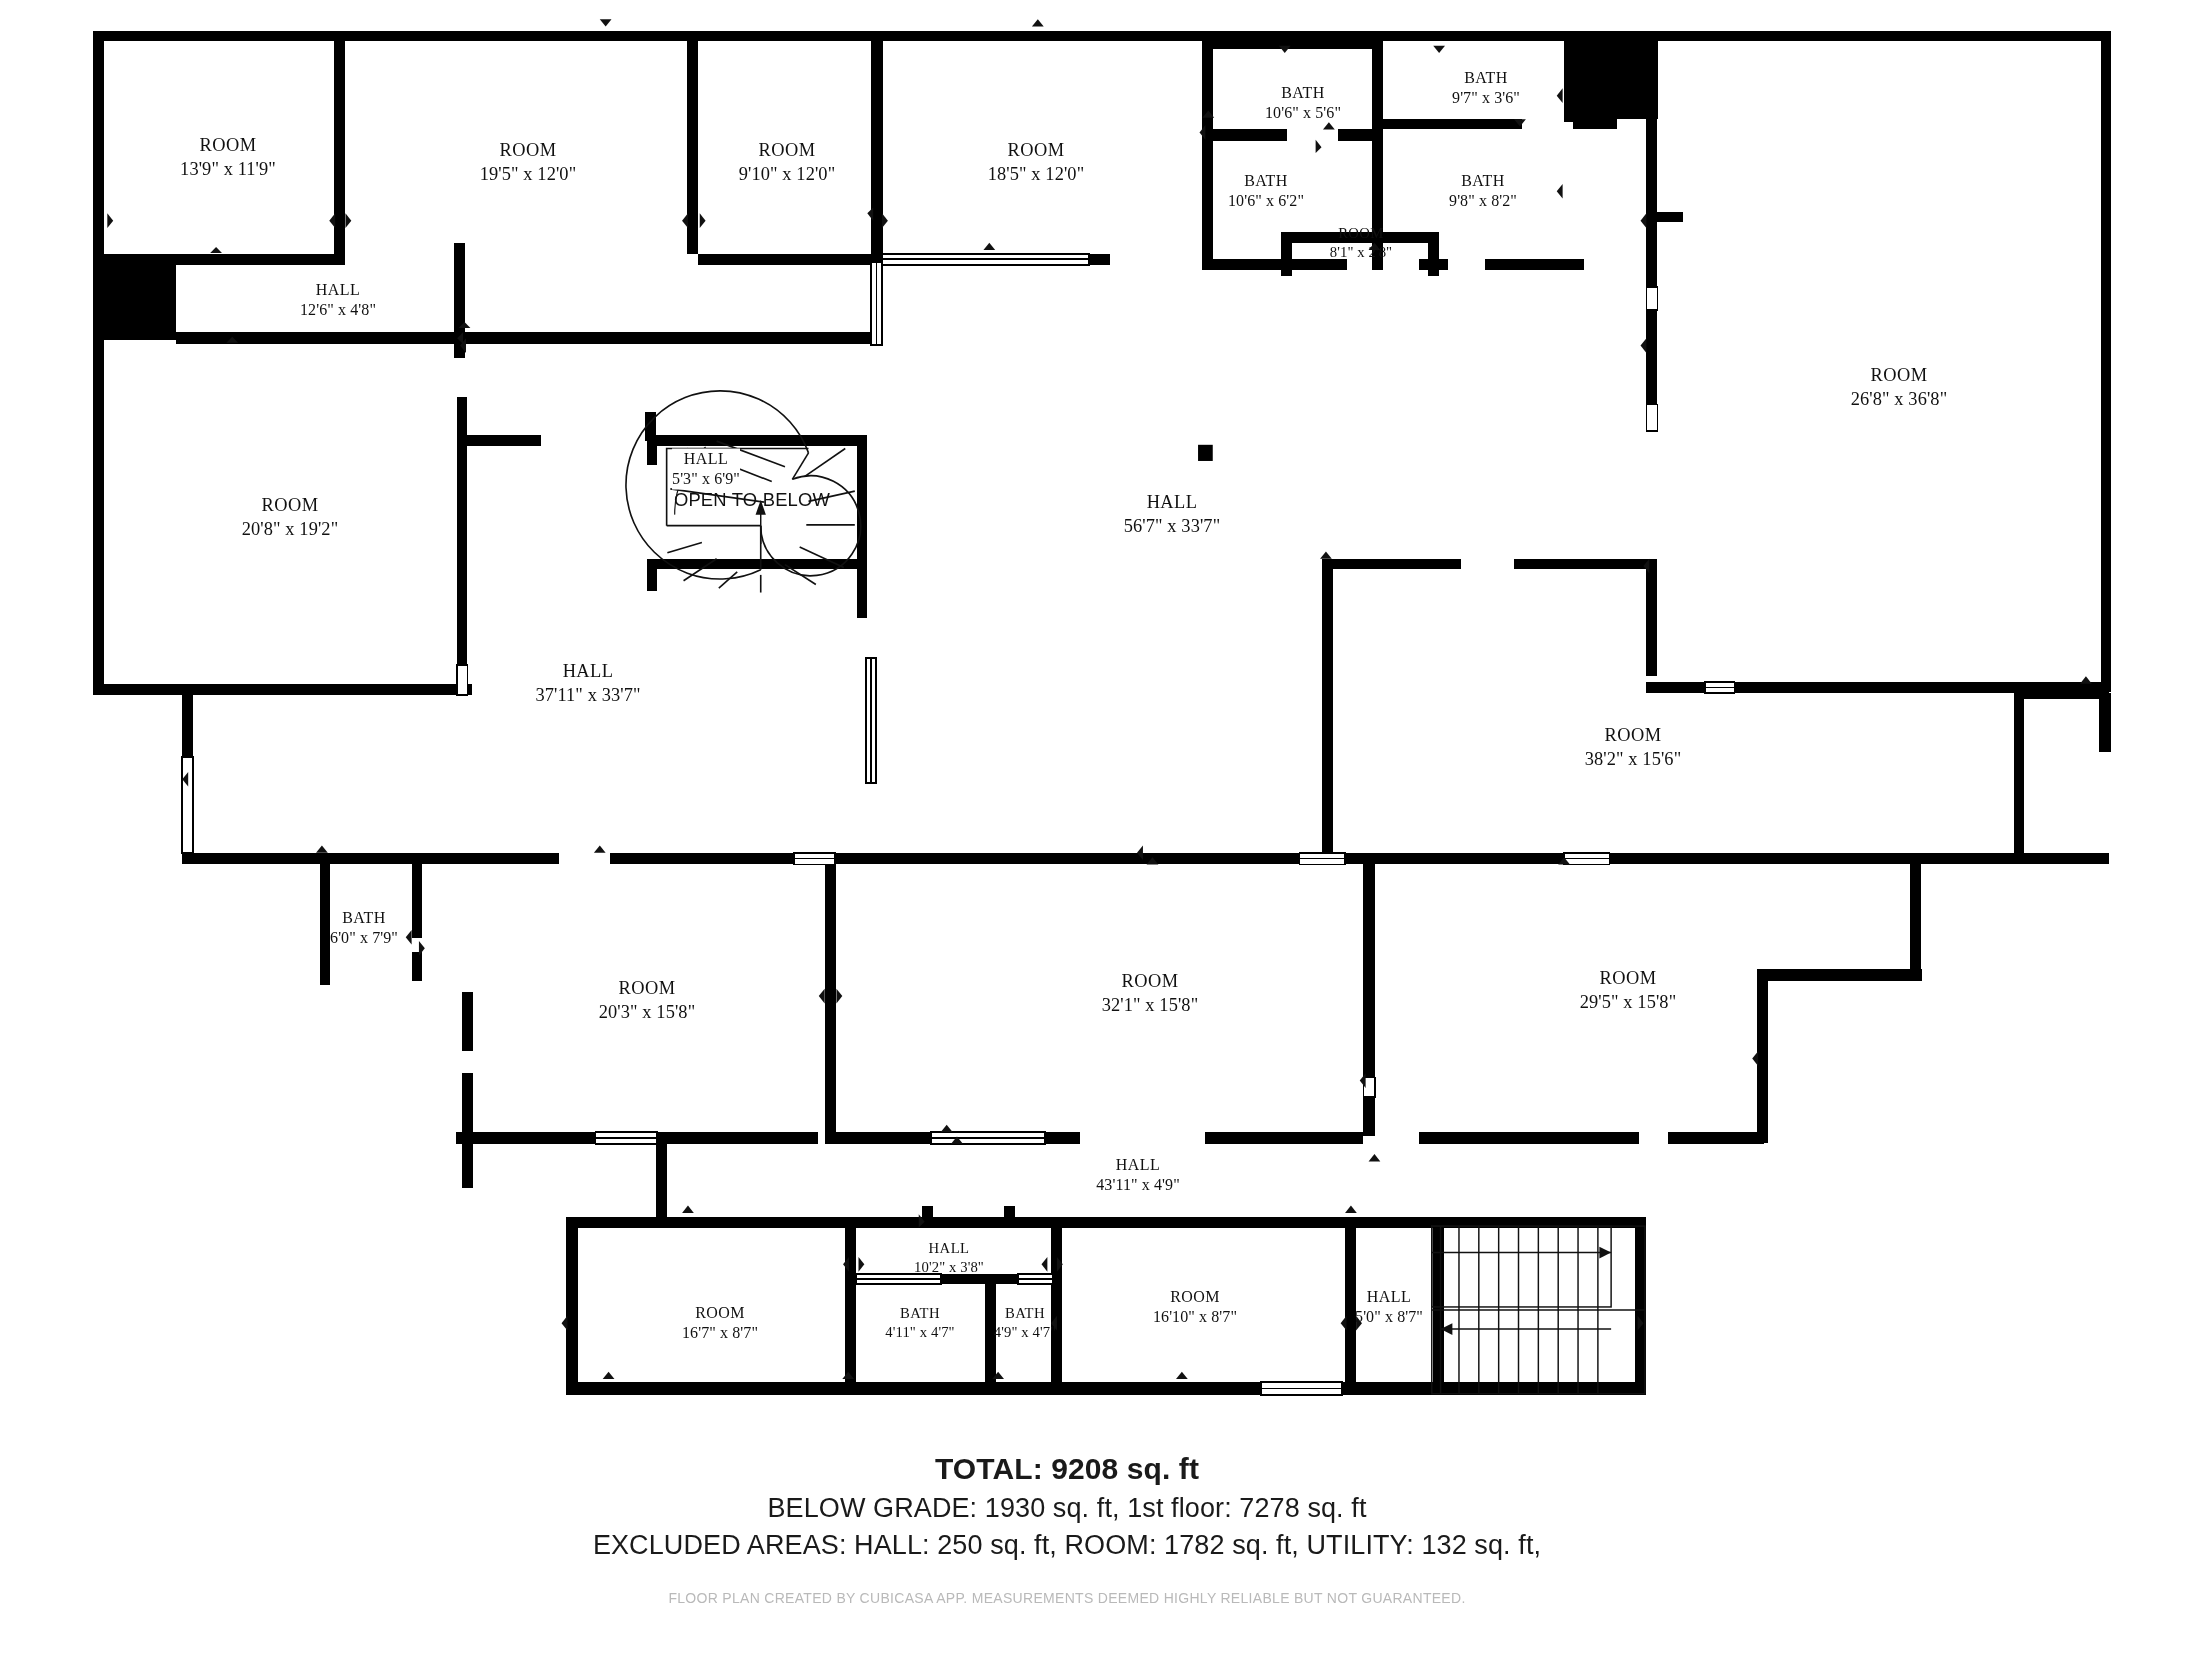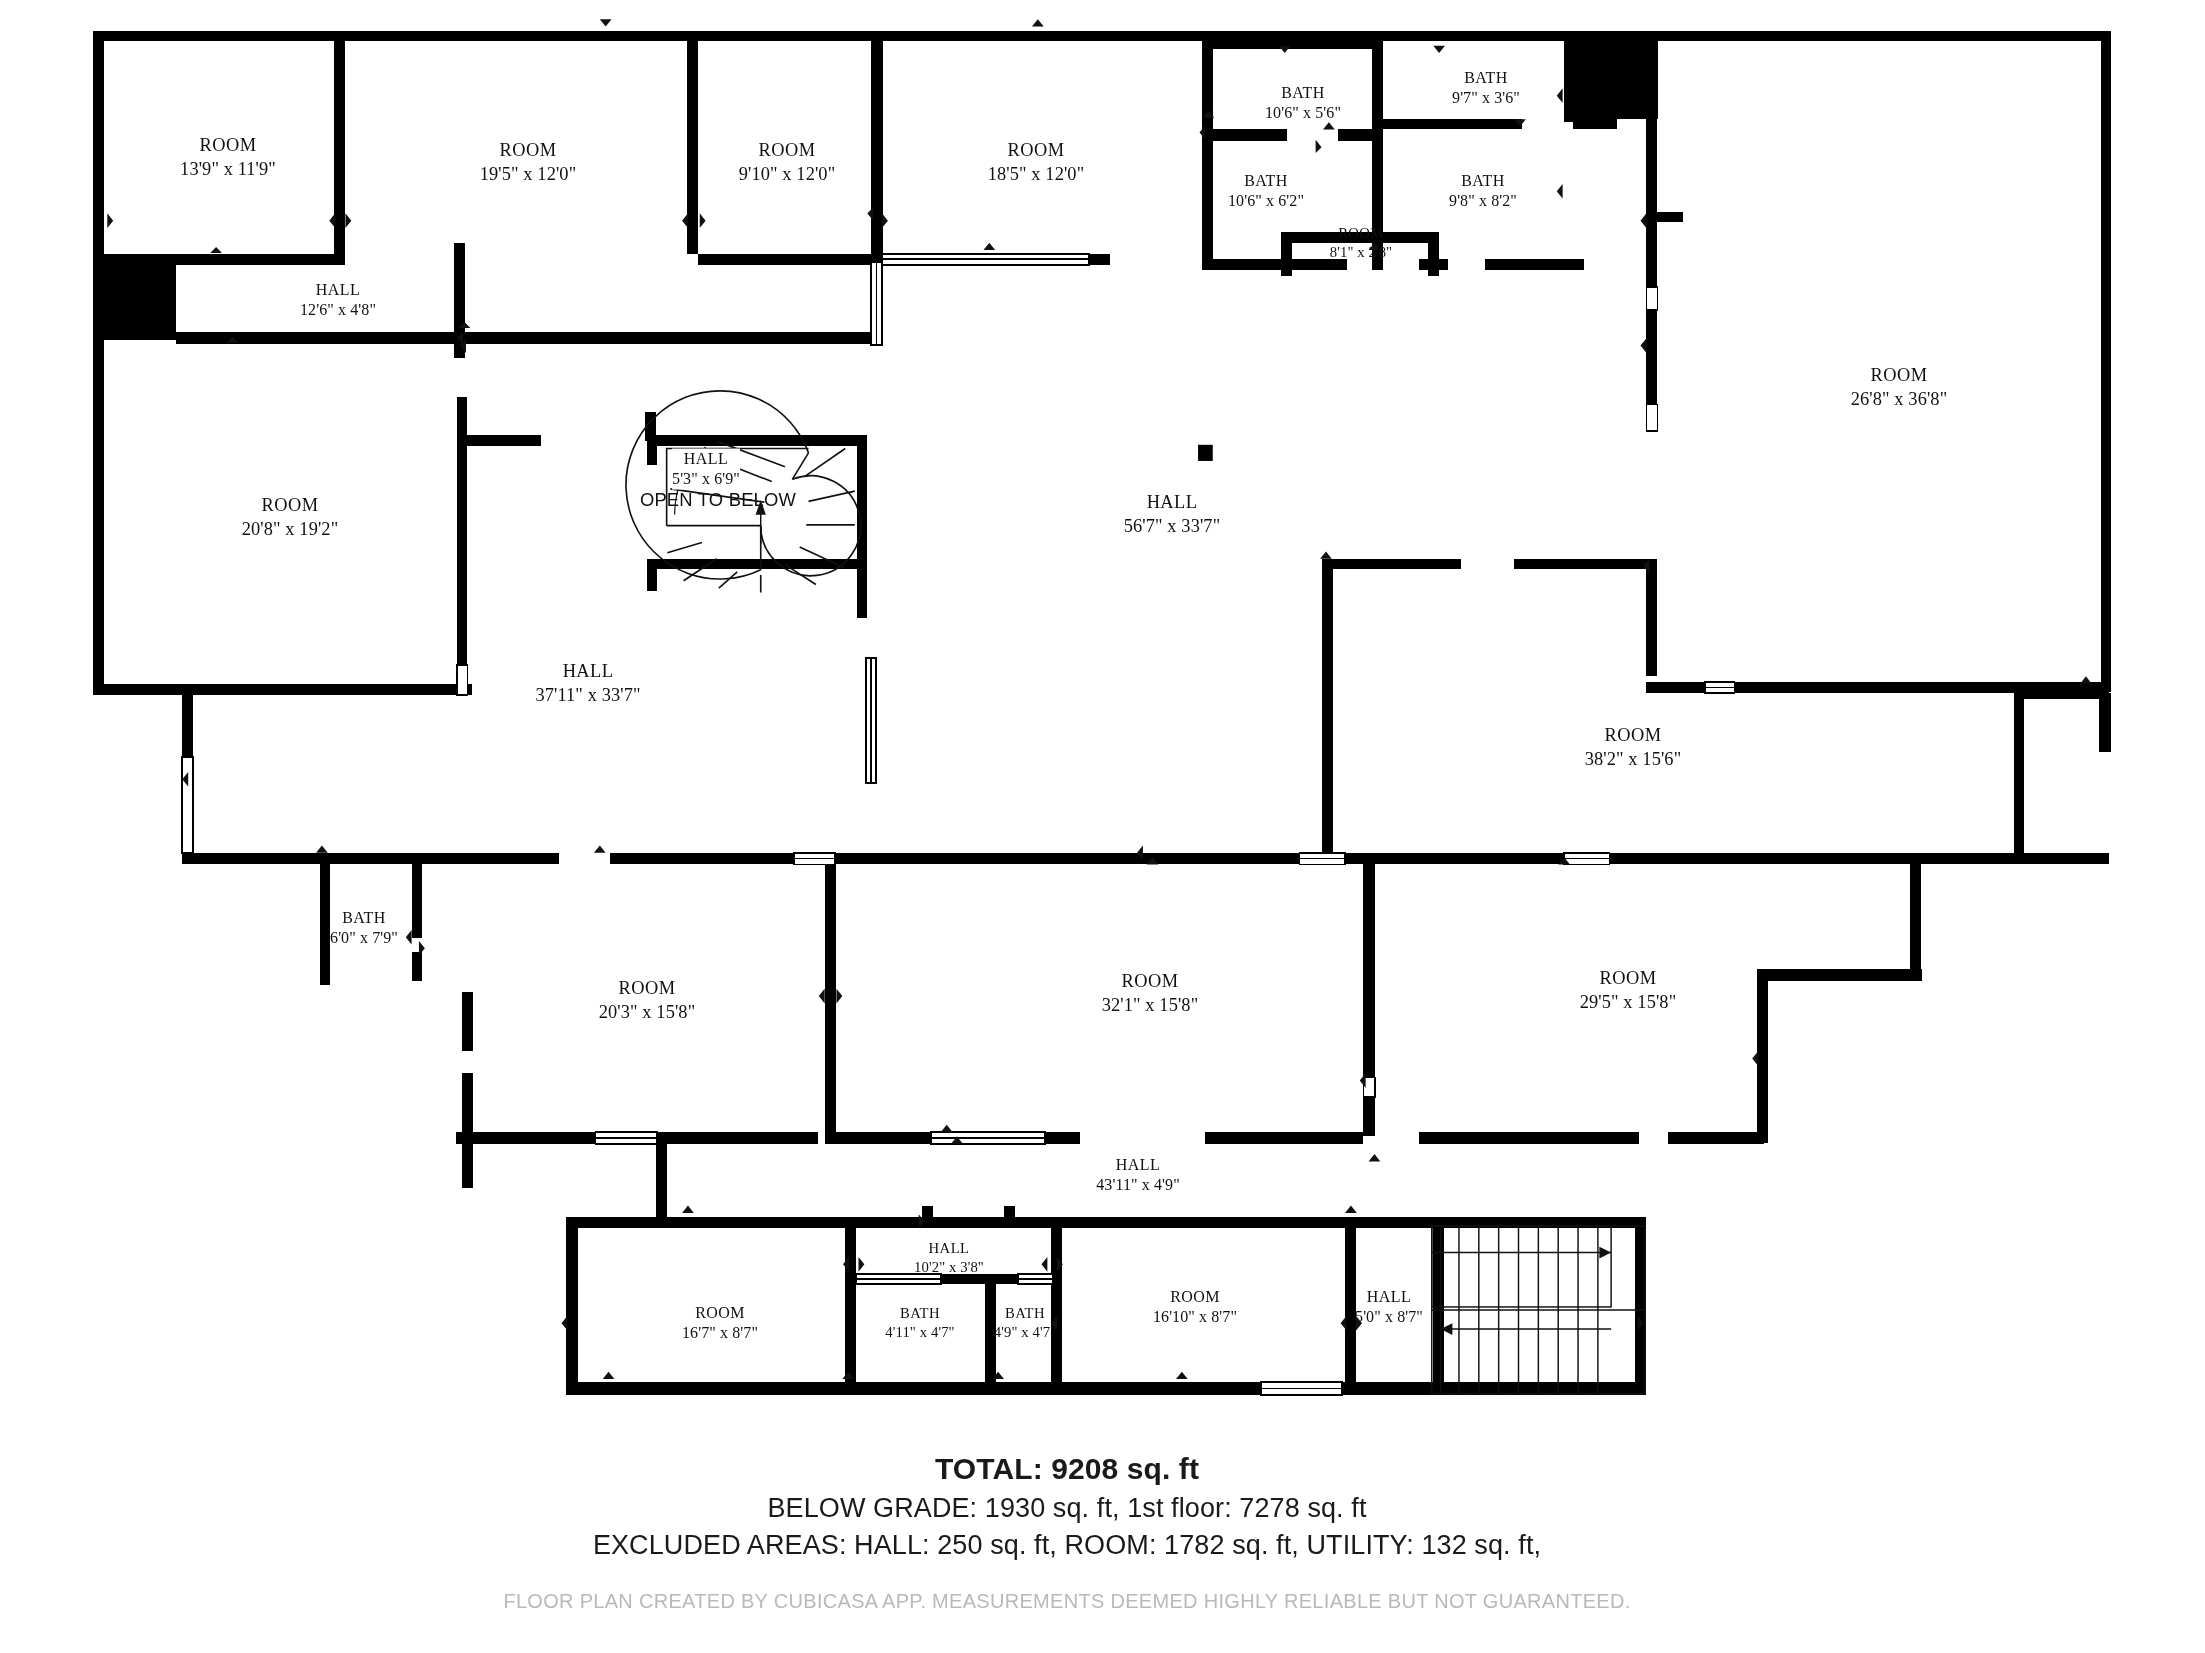--- a/index.html
+++ b/index.html
@@ -10,21 +10,21 @@
        transform:translate(-50%,-50%);font-family:Liberation Serif, serif;color:#111;}
   .lbl .nm{display:block;font-size:18.4px;letter-spacing:0.4px;}
   .lbl .dm{display:block;font-size:18.4px;letter-spacing:0.1px;}
   .lbl.sm .nm,.lbl.sm .dm{font-size:16px;}
   .lbl.xs .nm,.lbl.xs .dm{font-size:14.7px;}
   .otb{position:absolute;transform:translate(-50%,-50%);font-size:18.4px;letter-spacing:0.2px;
        white-space:nowrap;color:#111;background:transparent;}
   #footer{position:absolute;left:0;top:1452px;width:2134px;text-align:center;}
   #footer .total{font-size:30px;font-weight:bold;letter-spacing:0.1px;margin:0 0 7.4px 0;}
   #footer .ln{font-size:27px;letter-spacing:0.1px;margin:0 0 5.9px 0;}
-  #footer .cred{font-size:20px;color:#b9b9b9;letter-spacing:0.3px;margin-top:29px;}
+  #footer .cred{font-size:14px;color:#b9b9b9;letter-spacing:0.3px;margin-top:29px;}
 </style>
 </head>
 <body>
 
 <div id="stage">
 
   <svg id="plan" viewBox="0 0 3000 2250" xmlns="http://www.w3.org/2000/svg">
     <rect x="0" y="0" width="3000" height="2250" fill="#ffffff"></rect>
 
     <g fill="#000000" shape-rendering="crispEdges">
@@ -428,21 +428,21 @@
     </div>
   <div class="lbl sm" style="left:1195px; top:1307px;">
       <span class="nm">ROOM</span>
       <span class="dm">16'10" x 8'7"</span>
     </div>
   <div class="lbl sm" style="left:1389px; top:1307px;">
       <span class="nm">HALL</span>
       <span class="dm">5'0" x 8'7"</span>
     </div>
 
-  <div class="otb" style="left:718px; top:500px;">OPEN TO BELOW</div>
+  <div class="otb" style="left:752px; top:500px;">OPEN TO BELOW</div>
 
   <div id="footer">
     <div class="total">TOTAL: 9208 sq. ft</div>
     <div class="ln">BELOW GRADE: 1930 sq. ft, 1st floor: 7278 sq. ft</div>
     <div class="ln">EXCLUDED AREAS: HALL: 250 sq. ft, ROOM: 1782 sq. ft, UTILITY: 132 sq. ft,</div>
     <div class="cred">FLOOR PLAN CREATED BY CUBICASA APP. MEASUREMENTS DEEMED HIGHLY RELIABLE BUT NOT GUARANTEED.</div>
   </div>
 
 </div>
 

